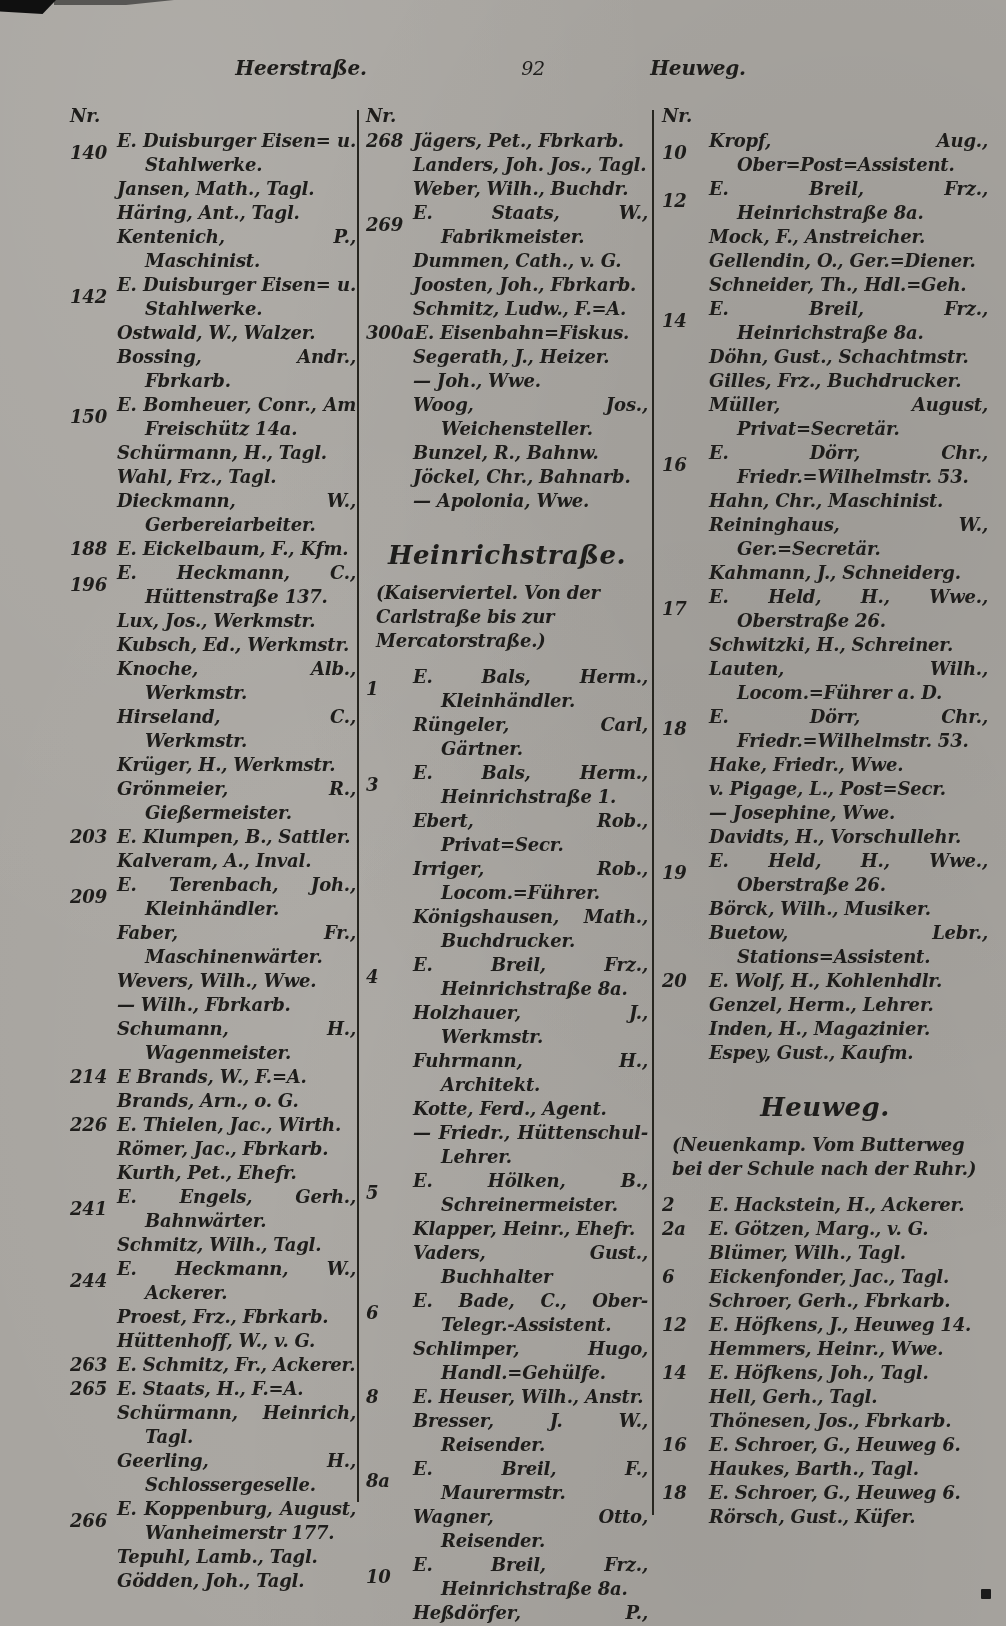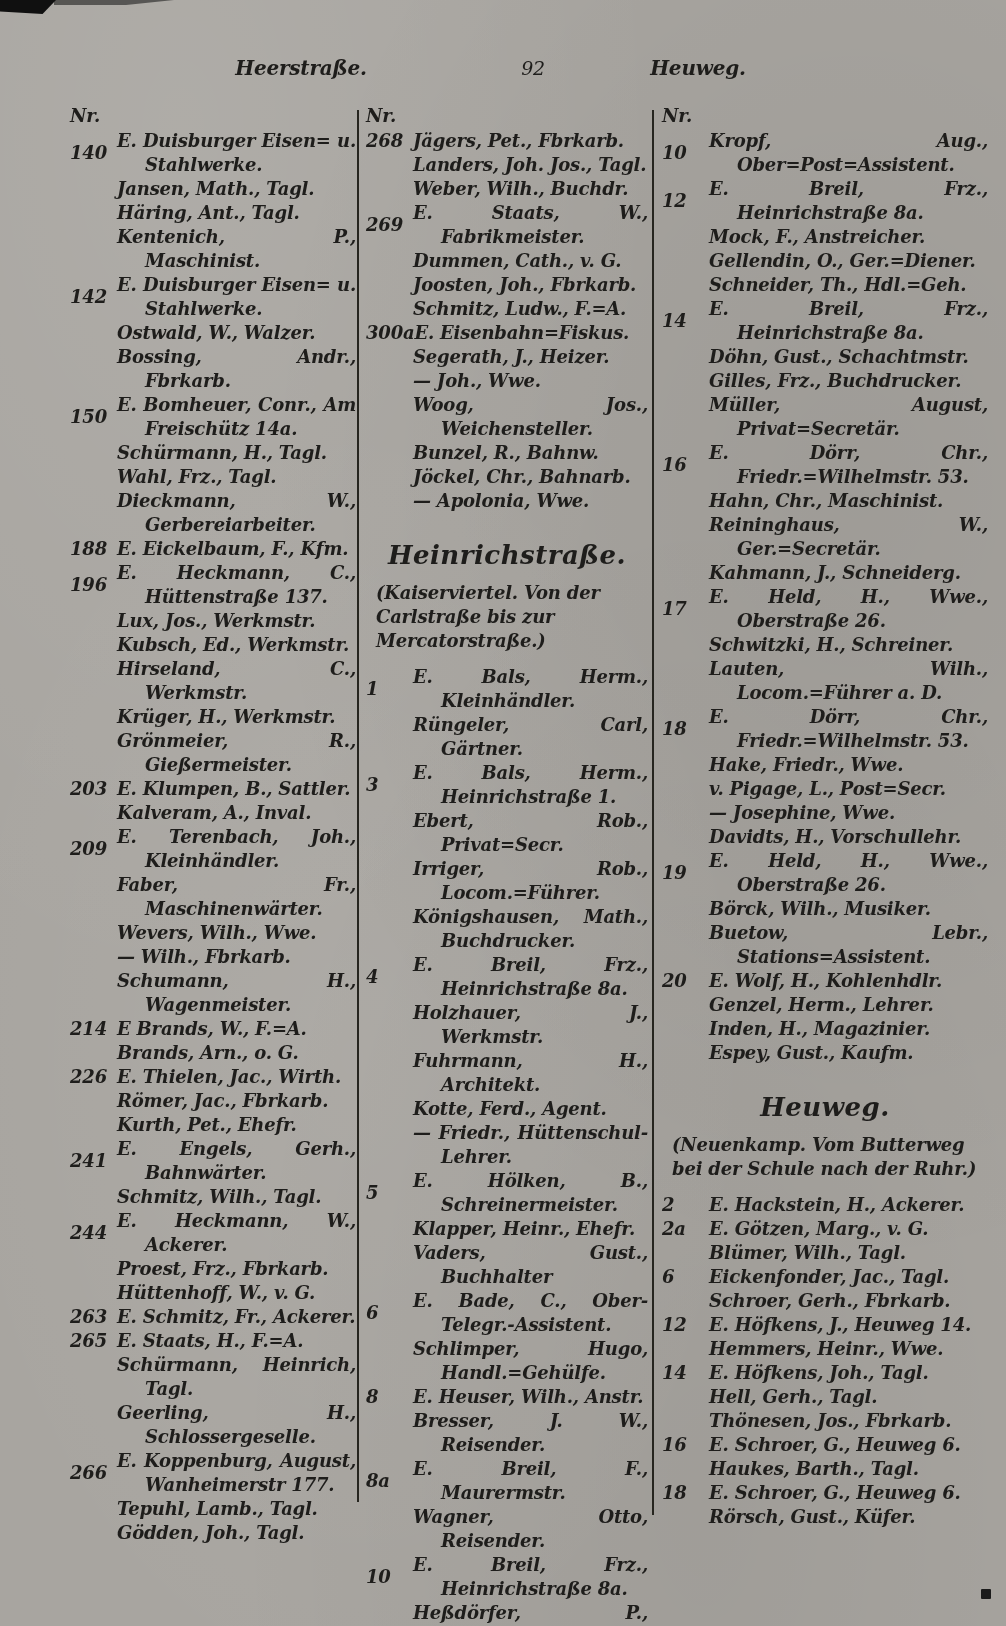--- a/index.html
+++ b/index.html
@@ -94,20 +94,21 @@
       <div class="entry row">
         <span class="num">188</span>
         <span class="body">E. Eickelbaum, F., Kfm.</span>
       </div>
       <div class="entry row">
         <span class="num">196</span>
         <span class="body">E. Heckmann, C., Hüttenstraße 137.</span>
       </div>
       <div class="sub">Lux, Jos., Werkmstr.</div>
       <div class="sub">Kubsch, Ed., Werkmstr.</div>
+      <div class="sub">Knoche, Alb., Werkmstr.</div>
       <div class="sub">Hirseland, C., Werkmstr.</div>
       <div class="sub">Krüger, H., Werkmstr.</div>
       <div class="sub">Grönmeier, R., Gießermeister.</div>
       <div class="entry row">
         <span class="num">203</span>
         <span class="body">E. Klumpen, B., Sattler.</span>
       </div>
       <div class="sub">Kalveram, A., Inval.</div>
       <div class="entry row">
         <span class="num">209</span>

